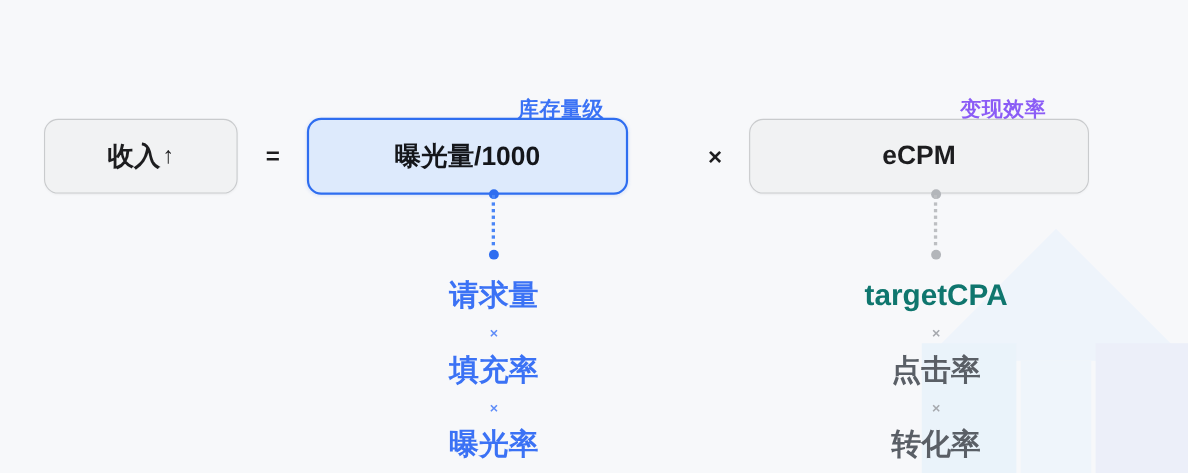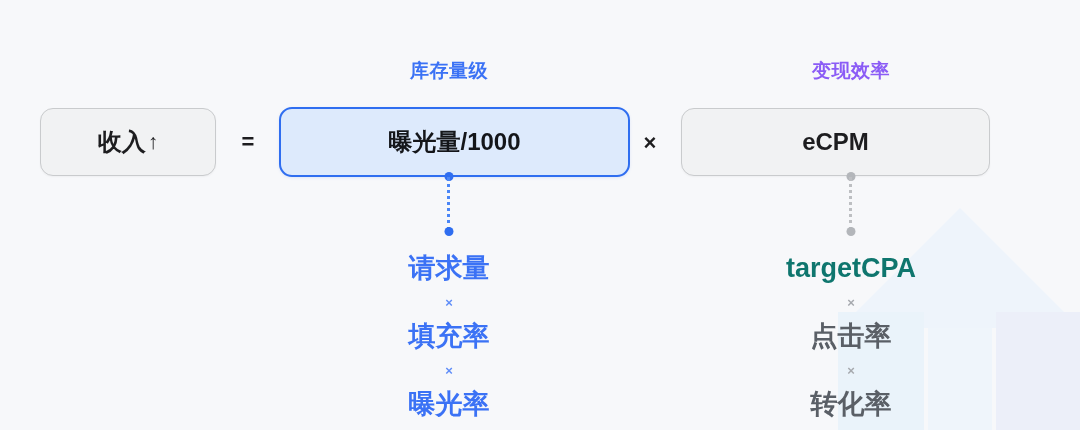--- a/index.html
+++ b/index.html
@@ -31,22 +31,23 @@
     pointer-events: none;
     opacity: 1;
   }
 
   
   .col-header {
     position: absolute;
     font-size: 19px;
     font-weight: bold;
     letter-spacing: 0.5px;
-    text-align: center;
+    text-align: right;
     white-space: nowrap;
+    margin-top: 28px;
   }
   .col-header.blue { color: #3b72f5; }
   .col-header.dark { color: #8b5cf6; }
 
   
   .box {
     position: absolute;
     box-sizing: border-box;
     border-radius: 13px;
     display: flex;
@@ -160,21 +161,21 @@
 
   <div class="box grey" style="left:40px; top:108px; width:176px; height:68px;">
     <span class="box-text">
         <span>收入</span>
         <span class="arrow-up">↑</span>
       </span>
   </div>
 
   <div class="op" style="left:232px; top:131px; width:32px;">=</div>
 
-  <div class="box blue" style="left:279px; top:107px; width:351px; height:70px;">
+  <div class="box blue" style="left:279px; top:107px; width:292px; height:70px;">
     <span class="box-text">曝光量/1000</span>
   </div>
 
   <div class="op" style="left:634px; top:132px; width:32px;">×</div>
 
   <div class="box grey" style="left:681px; top:108px; width:309px; height:68px;">
     <span class="box-text">eCPM</span>
   </div>
 
   <div class="connector" style="left:447px; top:173px; height:62px;">

